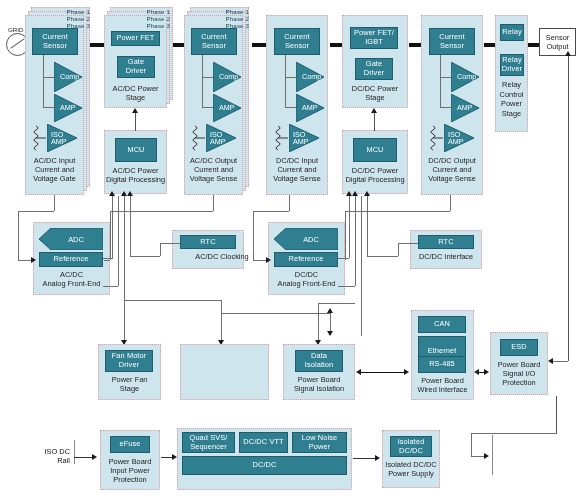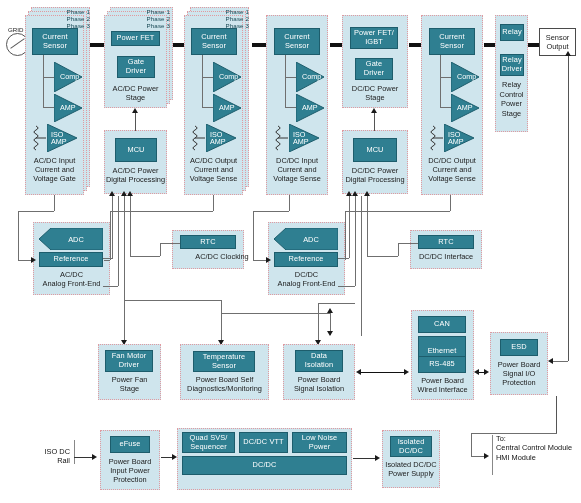--- a/index.html
+++ b/index.html
@@ -446,24 +446,20 @@
   <div class="ah ar-d" style="left:327px;top:331px;"></div>
   <div class="w wh" style="left:222px;top:313px;width:108px;"></div>
 
   <div class="panel" style="left:98px;top:344px;width:63px;height:56px;"></div>
   <div class="tealbox" style="left:105px;top:350px;width:48px;height:22px;">Fan Motor
 Driver</div>
   <div class="plabel" style="left:96px;top:375px;width:67px;">Power Fan
 Stage</div>
 
   <div class="panel" style="left:180px;top:344px;width:89px;height:56px;"></div>
-  <div class="tealbox stack" style="left:193px;top:351px;width:62px;height:21px;">Temperature
-Sensor</div>
-  <div class="plabel" style="left:178px;top:375px;width:93px;">Power Board Self
-Diagnostics/Monitoring</div>
 
   <div class="panel" style="left:283px;top:344px;width:72px;height:56px;"></div>
   <div class="tealbox" style="left:295px;top:350px;width:48px;height:22px;">Data
 Isolation</div>
   <div class="plabel" style="left:281px;top:375px;width:76px;">Power Board
 Signal Isolation</div>
 
   <div class="w wh" style="left:360px;top:372px;width:47px;background:#111;"></div>
   <div class="ah ar-l" style="left:356px;top:369px;"></div>
   <div class="ah ar-r" style="left:404px;top:369px;"></div>
@@ -489,23 +485,20 @@
   <div class="ah ar-u" style="left:565px;top:51px;"></div>
   <div class="w wh" style="left:553px;top:361px;width:15px;"></div>
   <div class="ah ar-l" style="left:548px;top:358px;"></div>
 
   <div class="w wv" style="left:556px;top:396px;height:37px;background:#555;"></div>
   <div class="w wh" style="left:471px;top:433px;width:86px;"></div>
   <div class="w wv" style="left:471px;top:433px;height:23px;"></div>
   <div class="w wh" style="left:471px;top:456px;width:14px;"></div>
   <div class="ah ar-r" style="left:484px;top:453px;"></div>
   <div class="w wv" style="left:492px;top:435px;height:40px;background:#888;"></div>
-  <div class="freetext" style="left:496px;top:434px;width:86px;">To:
-Central Control Module
-HMI Module</div>
 
   <div class="freetext" style="left:28px;top:447px;width:42px;text-align:right;">ISO DC
 Rail</div>
   <div class="w wv" style="left:74px;top:440px;height:24px;background:#888;"></div>
   <div class="w wh" style="left:74px;top:457px;width:20px;background:#333;"></div>
   <div class="ah ar-r" style="left:92px;top:454px;"></div>
 
   <div class="panel" style="left:100px;top:430px;width:60px;height:60px;"></div>
   <div class="tealbox" style="left:110px;top:436px;width:40px;height:17px;">eFuse</div>
   <div class="plabel" style="left:98px;top:457px;width:64px;">Power Board

